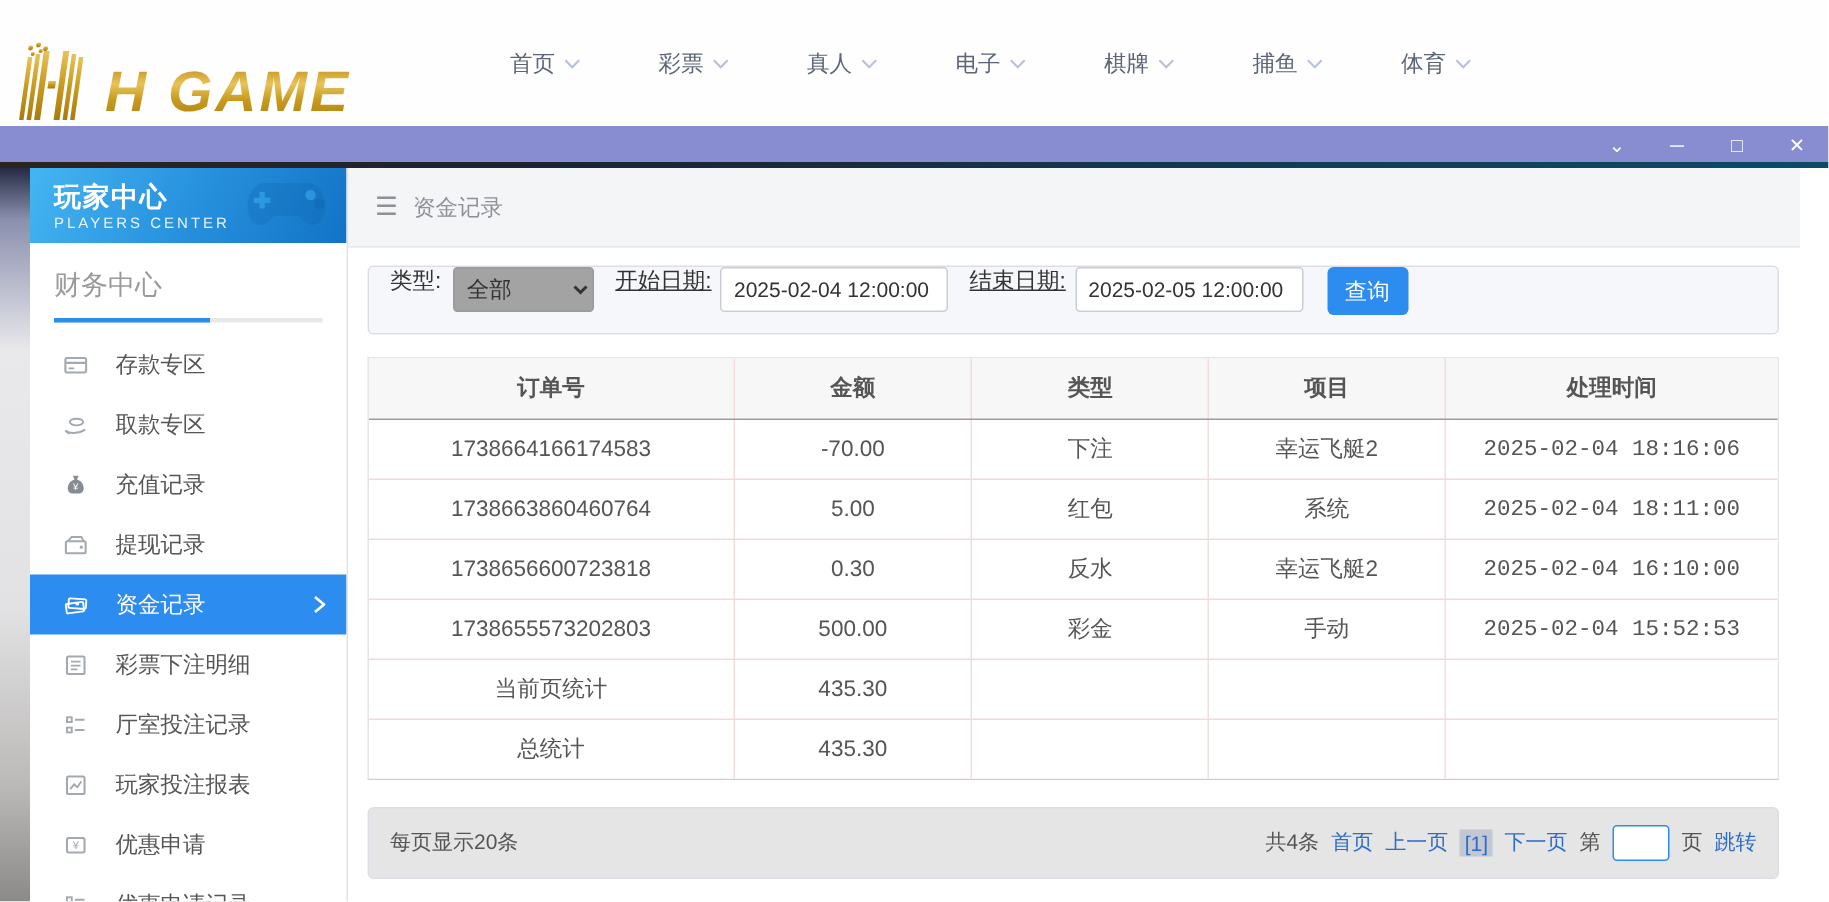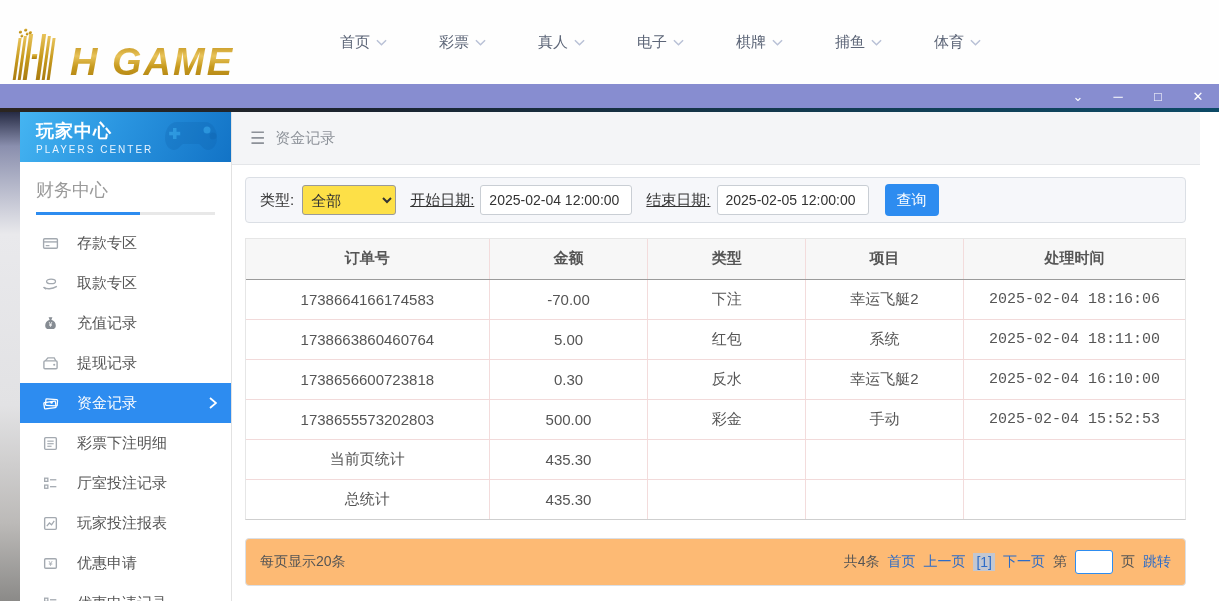--- a/index.html
+++ b/index.html
@@ -51,24 +51,24 @@
   
   .main { width:968px; background:#fff; display:flex; flex-direction:column; }
   .breadcrumb { height:53px; background:#f4f5f7; border-bottom:1px solid #e4e6e9;
     display:flex; align-items:center; padding-left:18px; gap:10px; }
   .bc-burger { color:#8d9299; font-size:17px; cursor:pointer; }
   .bc-title { color:#8d9299; font-size:15px; }
   .content { padding:12px 14px 0 13px; }
 
   
   .filter-card { background:#f6f7fa; border:1px solid #dbdfe5; border-radius:4px;
-    height:46px; display:flex; align-items:center; padding:0 14px; }
+    height:46px; display:flex; padding:0 14px; }
   .f-label { font-size:15px; color:#333; }
   .type-select { margin-left:8px; width:94px; height:30px; font-size:15px; color:#333;
-    border:1px solid #9a9a9a; border-radius:3px; background:#fde047; padding:0 4px;
+    border:1px solid #9a9a9a; border-radius:3px; background:#a3a3a3; padding:0 4px;
     font-family:"Liberation Sans","DejaVu Sans",sans-serif; }
   .date-input { margin-left:6px; width:152px; height:30px; border:1px solid #c9ced4; border-radius:3px;
     font-size:14px; color:#333; padding:0 8px; background:#fff;
     font-family:"Liberation Sans","DejaVu Sans",sans-serif; }
   .gap-l { margin-left:14px;text-decoration:underline; }
   .search-btn { margin-left:16px; width:54px; height:32px; background:#2d8cf0; color:#fff;
     font-size:15px; border:none; border-radius:4px; cursor:pointer;
     font-family:"Liberation Sans","DejaVu Sans",sans-serif; }
 
   
@@ -78,21 +78,21 @@
   table.data col.c3{width:16.8%} table.data col.c4{width:16.8%} table.data col.c5{width:23.6%}
   table.data th { height:40px; background:#f7f7f7; font-size:15px; font-weight:bold; color:#555;
     border-right:1px solid #f3dcdc; border-bottom:1px solid #9b9b9b;font-family:Liberation Serif, serif; }
   table.data th:last-child { border-right:none; }
   table.data td { height:40px; text-align:center; font-size:15px; color:#555;
     border-right:1px solid #f3dcdc; border-bottom:1px solid #f2dada; background:#fff; }
   table.data td:last-child { border-right:none;font-family:Liberation Mono, monospace; }
   table.data tr:last-child td { border-bottom:none; }
 
   
-  .pager-card { margin-top:18px; background:#fdba74; border:1px solid #dbdfe5; border-radius:4px;
+  .pager-card { margin-top:18px; background:#e5e5e5; border:1px solid #dbdfe5; border-radius:4px;
     height:48px; display:flex; align-items:center; justify-content:space-between; padding:0 14px; }
   .pg-left { font-size:14px; color:#555; }
   .pg-right { display:flex; align-items:center; gap:8px; font-size:14px; }
   .pg-text { color:#555; }
   .pg-link { color:#2d6cc8; cursor:pointer; text-decoration:none; }
   .pg-current { color:#2d6cc8; background:#c2c7d2; padding:1px 3px; cursor:default; }
   .jump-input { width:38px; height:24px; border:1px solid #2d8cf0; border-radius:3px; background:#fff; }
 </style>
 </head>
 <body>

